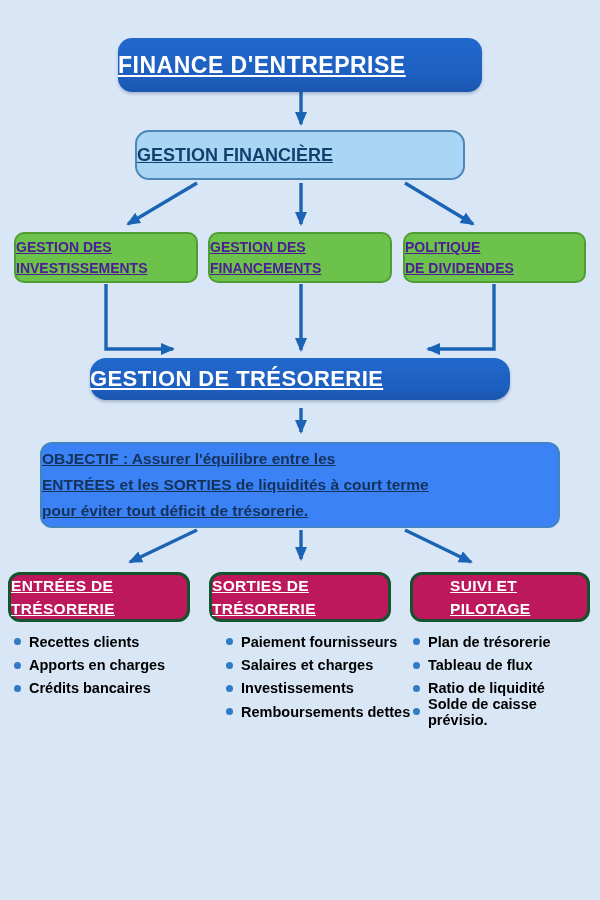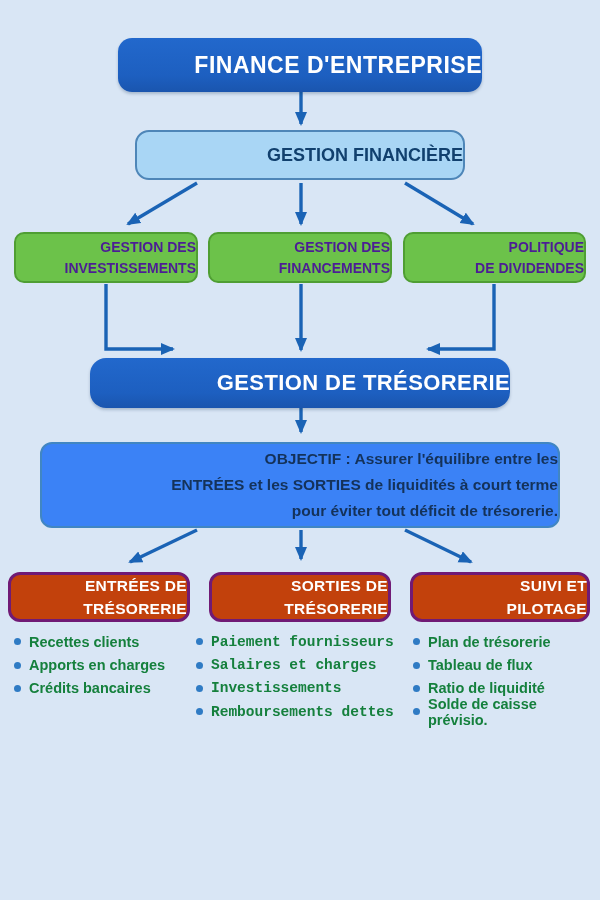--- a/index.html
+++ b/index.html
@@ -2,55 +2,55 @@
 <html><head>
 <meta charset="utf-8">
 <style>
   html,body{margin:0;padding:0;}
   body{font-family:"Liberation Sans","DejaVu Sans",sans-serif;}
   #stage{
     position:relative;width:600px;height:900px;overflow:hidden;
     background:#d9e6f5;
   }
   .box{position:absolute;box-sizing:border-box;display:flex;flex-direction:column;
-       align-items:flex-end;justify-content:center;text-align:center;font-weight:bold;}
+       align-items:flex-start;justify-content:center;text-align:center;font-weight:bold;text-decoration:underline;}
   
   .box-finance{left:118px;top:38px;width:364px;height:54px;border-radius:14px;
       background:linear-gradient(180deg,#2268cc 0%,#1d5fc0 70%,#1a55ae 100%);
       color:#ffffff;font-size:23px;letter-spacing:.5px;
       box-shadow:0 2px 3px rgba(20,50,90,.25);}
   
   .box-financiere{left:135px;top:130px;width:330px;height:50px;border-radius:14px;
       background:#a9d6f5;border:2px solid #4e86b8;color:#11406e;font-size:18px;}
   
   .box-green{top:232px;height:51px;border-radius:10px;background:#6cc24a;
       border:2px solid #4f9e33;color:#4c1d95;font-size:14px;line-height:1.45;}
   .box-invest{left:14px;width:184px;}
   .box-financements{left:208px;width:184px;}
   .box-dividendes{left:403px;width:183px;}
   
-  .box-tresorerie{left:90px;top:358px;width:420px;height:50px;border-radius:16px;
+  .box-tresorerie{left:90px;top:358px;width:420px;height:42px;border-radius:16px;
       background:linear-gradient(180deg,#2268cc 0%,#1d5fc0 70%,#1a55ae 100%);
       color:#ffffff;font-size:22px;letter-spacing:.4px;
       box-shadow:0 2px 3px rgba(20,50,90,.25);}
   
   .box-objectif{left:40px;top:442px;width:520px;height:86px;border-radius:12px;
       background:#3b82f6;border:2px solid #4186c2;color:#14325a;
       font-size:15.5px;line-height:1.68;}
   
-  .box-header{top:572px;height:50px;border-radius:12px;background:#c2410c;
-      border:3px solid #701a75;color:#ffffff;font-size:15.5px;line-height:1.5;
+  .box-header{top:572px;height:50px;border-radius:12px;background:#be185d;
+      border:3px solid #14532d;color:#ffffff;font-size:15.5px;line-height:1.5;
       letter-spacing:.3px;}
   .hdr-entrees{left:8px;width:182px;}
   .hdr-sorties{left:209px;width:182px;}
   .hdr-suivi{left:410px;width:180px;padding-left:37px;}
   
-  .list{position:absolute;top:630px;color:#15803d;font-weight:bold;font-size:14.5px;}
+  .list{position:absolute;top:630px;color:#000000;font-weight:bold;font-size:14.5px;}
   .list-entrees{left:14px;width:190px;}
-  .list-sorties{left:196px;width:200px;font-family:Liberation Mono, monospace;}
+  .list-sorties{left:226px;width:200px;}
   .list-suivi{left:413px;width:185px;}
   .li{display:flex;align-items:center;height:23.4px;}
   .dot{width:7px;height:7px;border-radius:50%;background:#2f7bc4;margin-right:8px;flex:0 0 7px;}
   .line{display:block;}
   svg.arrows{position:absolute;left:0;top:0;pointer-events:none;}
 </style>
 </head>
 <body>
 
 <div id="stage">

